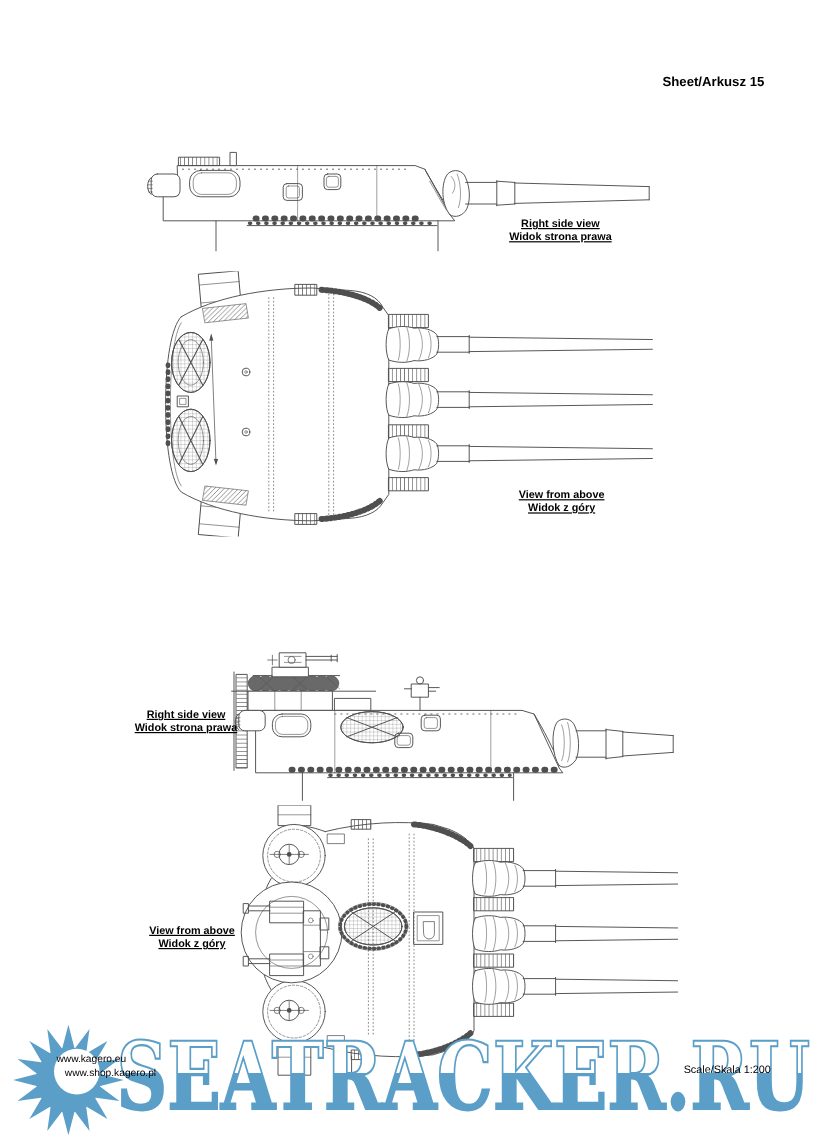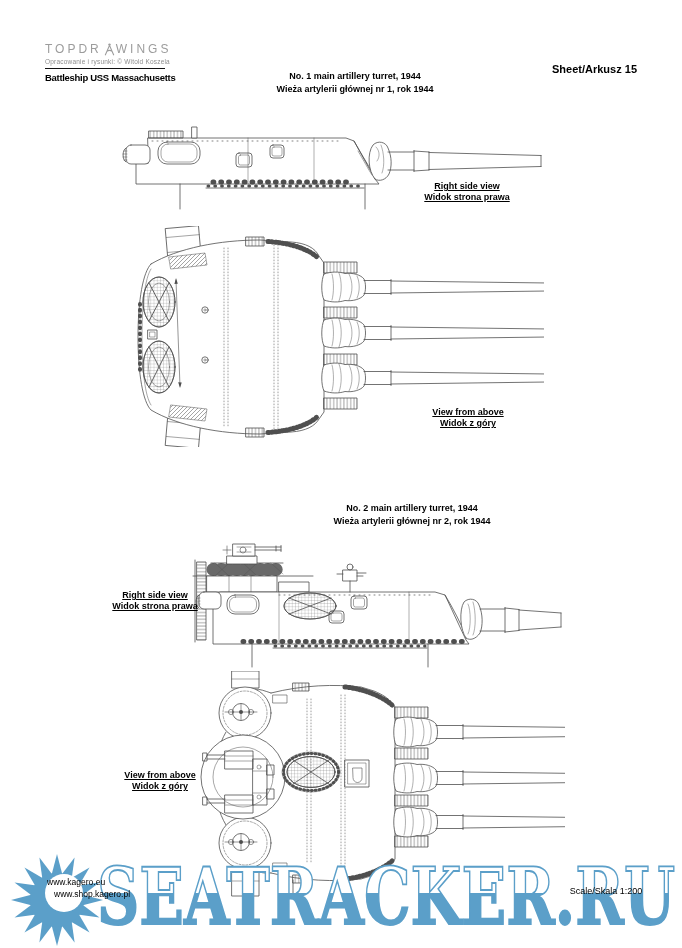--- a/index.html
+++ b/index.html
@@ -50,38 +50,22 @@
           <stop offset="1" stop-color="#5b9fc9"></stop>
       </linearGradient>
       <g id="bagbar">
         <path d="M196,-13 C203,-15.5 211,-15.5 217,-13.5 C225,-14.5 233,-12 236,-8 C238,-4 238,4 236,8 C233,12 225,14.5 217,13.5 C211,15.5 203,15.5 196,13 C193,7 193,-7 196,-13 Z" fill="#fff"></path>
         <path fill="none" stroke-width="0.45" d="M204,-13C206,-6 206,6 204,13 M211,-14C214,-6 214,6 211,14 M221,-13C225,-5 225,5 221,13 M229,-11C232,-5 232,5 229,11"></path>
         <path fill="none" d="M236,-6.5H263 M236,6.5H263 M263,-7.5V7.5 M263,-6L420,-4 M263,6L420,4 M420,-4V4"></path>
       </g>
     </defs>
   </svg>
 
-  <div class="abs" style="left:45px;top:42px;z-index:2">
-    <div class="brand">
-      <span>TOPDR</span>
-      <svg width="11" height="13" viewBox="0 0 11 13">
-        <circle cx="5.5" cy="1.6" r="1.2" fill="#9c9c9c"></circle>
-        <path d="M5.5,2.4 L1.2,12.3 M5.5,2.4 L9.8,12.3 M2.9,8.3 A4.3,4.3 0 0 1 8.1,8.3" stroke="#9c9c9c" stroke-width="1.1" fill="none"></path>
-      </svg>
-      <span>WINGS</span>
-    </div>
-    <div class="credit">Opracowanie i rysunki: © Witold Koszela</div>
-    <div class="subject">Battleship USS Massachusetts</div>
-  </div>
   <div class="abs b sheet" style="top:39px;right:45px">Sheet/Arkusz 15</div>
 
-  <div class="abs b center title cx" style="left:355px;top:70px">
-    <div>No. 1 main artillery turret, 1944</div>
-    <div>Wieża artylerii głównej nr 1, rok 1944</div>
-  </div>
 
   <svg class="art" style="left:118px;top:121px" width="425" height="90" viewBox="0 0 425 90">
     <g stroke="#4f4f4f" stroke-width="0.8" fill="none" stroke-linejoin="round" stroke-linecap="round">
       <path d="M30,17 H228 L236,20 L257,58 L261,63 H18 V42 H30 Z" fill="#fff"></path>
       <line x1="18" y1="42" x2="30" y2="42"></line>
       <path d="M34,20 H224" stroke-dasharray="1,4" stroke-width="0.7"></path>
       <path d="M130,17 V63 M196,17 V63" stroke-width="0.45"></path>
       <rect x="8" y="24" width="24" height="19" rx="5" fill="#fff"></rect>
       <path d="M8,27 C4,29 4,39 8,41"></path>
       <path d="M6,30 h3 M5,33 h4 M5,36 h4 M6,39 h3" stroke-width="0.5"></path>
@@ -152,24 +136,20 @@
       <use href="#bagbar" transform="translate(0,61)"></use>
       <use href="#bagbar" transform="translate(0,107)"></use>
       <use href="#bagbar" transform="translate(0,152)"></use>
     </g>
   </svg>
   <div class="abs b center vlabel cx" style="left:468px;top:407px">
     <div>View from above</div>
     <div>Widok z góry</div>
   </div>
 
-  <div class="abs b center title cx" style="left:412px;top:502px">
-    <div>No. 2 main artillery turret, 1944</div>
-    <div>Wieża artylerii głównej nr 2, rok 1944</div>
-  </div>
 
   <div class="abs b center vlabel cx" style="left:155px;top:590px">
     <div>Right side view</div>
     <div>Widok strona prawa</div>
   </div>
 
   <svg class="art" style="left:183px;top:536px" width="380" height="132" viewBox="0 0 380 132">
     <g stroke="#4f4f4f" stroke-width="0.8" fill="none" stroke-linejoin="round" stroke-linecap="round">
       <rect x="14" y="26" width="9" height="78" fill="url(#rungsH)"></rect>
       <path d="M12,24 V106"></path>

